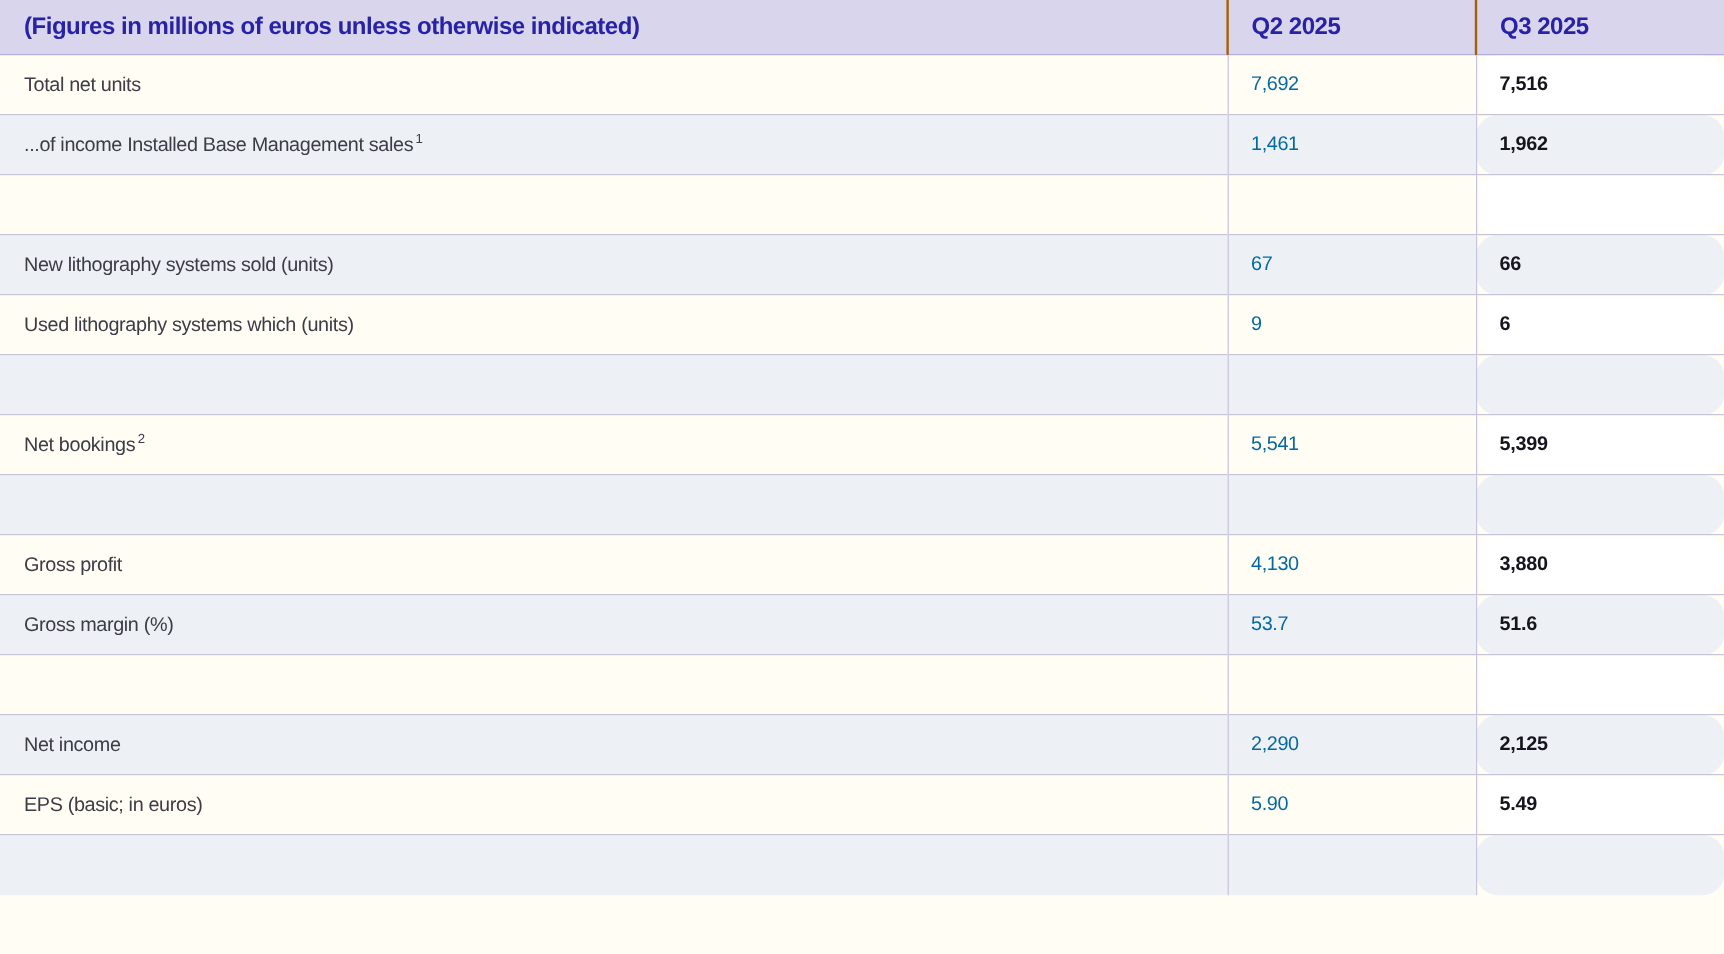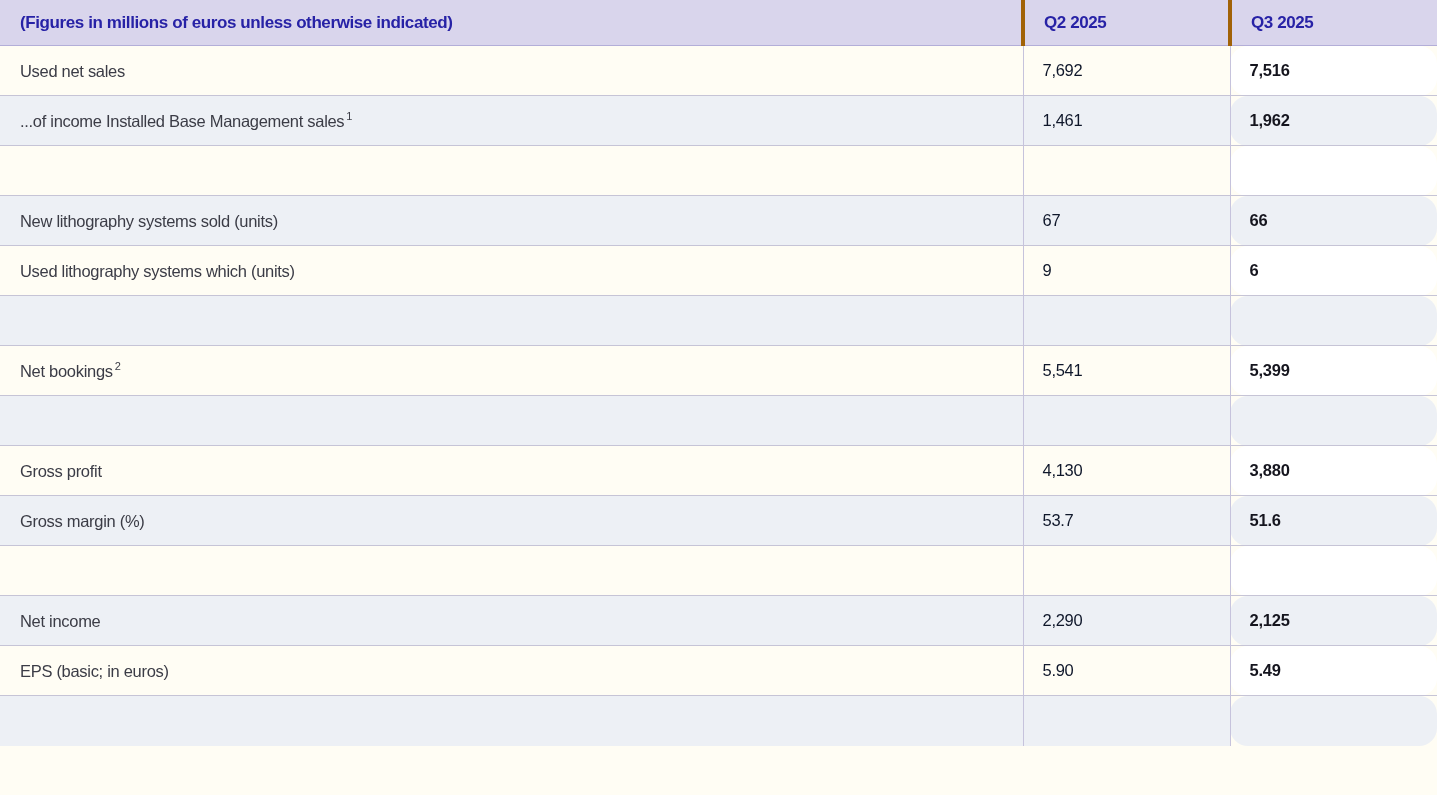--- a/index.html
+++ b/index.html
@@ -19,29 +19,29 @@
     table-layout: fixed;
   }
   col.c-label { width: 1023px; }
   col.c-q2    { width: 207px; }
   col.c-q3    { width: 207px; }
 
   thead th {
     height: 45px;
     background: #d9d5ec;
     color: #2722a6;
-    font-size: 17px;
+    font-size: 20px;
     font-weight: 700;
     letter-spacing: -0.4px;
     text-align: left;
     vertical-align: middle;
     padding: 0 8px 0 20px;
   }
   thead th + th {
-    border-left: 4px solid #a16207;
+    border-left: 2px solid #a16207;
     padding-left: 19px;
   }
   thead tr {
     border-bottom: 1px solid #b3aed8;
   }
 
   tbody tr {
     height: 50px;
     border-top: 1px solid #c6c4d6;
   }
@@ -59,21 +59,21 @@
   tbody tr:nth-child(even) td {
     background: #edf0f5;
   }
   tbody tr:nth-child(odd) td.q3 {
     background: #ffffff;
   }
   td.label {
     color: #3b3c46;
   }
   td.q2 {
-    color: #0f172a;
+    color: #0369a1;
     font-weight: 400;
   }
   td.q3 {
     color: #15151e;
     font-weight: 700;
     letter-spacing: -0.2px;
     border-radius: 18px;
   }
   td.label sup {
     font-size: 11px;
@@ -93,21 +93,21 @@
   </colgroup>
   <thead>
     <tr>
       <th>(Figures in millions of euros unless otherwise indicated)</th>
       <th>Q2 2025</th>
       <th>Q3 2025</th>
     </tr>
   </thead>
   <tbody>
       <tr>
-    <td class="label"><span class="label-text">Used net sales</span><sup></sup></td>
+    <td class="label"><span class="label-text">Total net units</span><sup></sup></td>
     <td class="q2">7,692</td>
     <td class="q3">7,516</td>
   </tr>
       <tr>
     <td class="label"><span class="label-text">...of income Installed Base Management sales</span><sup>1</sup></td>
     <td class="q2">1,461</td>
     <td class="q3">1,962</td>
   </tr>
       <tr>
     <td class="label"><span class="label-text"></span><sup></sup></td>

